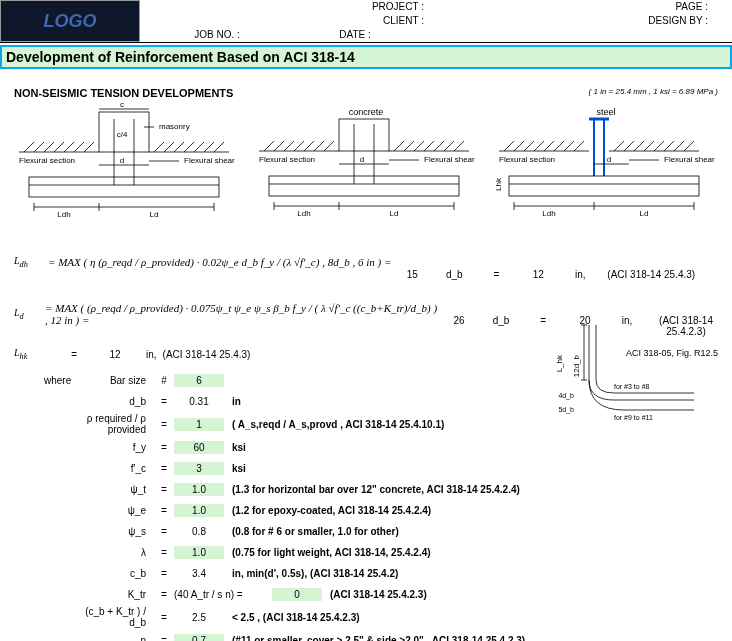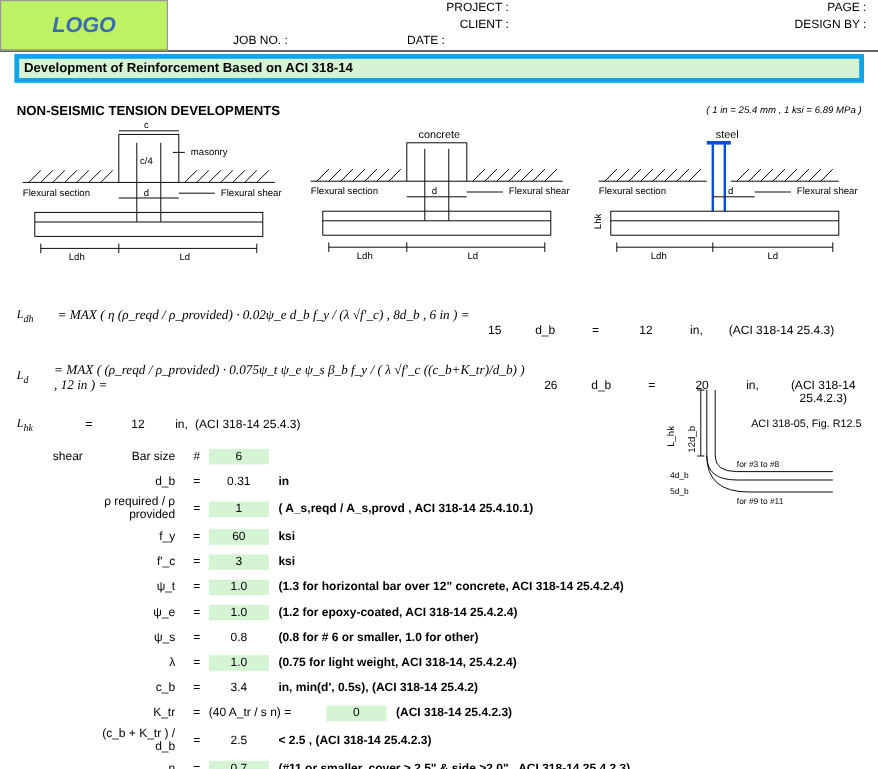--- a/index.html
+++ b/index.html
@@ -1,23 +1,23 @@
 <!DOCTYPE html>
 <html><head>
 <meta charset="utf-8">
 <style>
 * { margin: 0; padding: 0; box-sizing: border-box; }
 body { font-family: Arial, sans-serif; font-size: 10px; background: #fff; color: #000; width: 732px; }
 .header { display: flex; border-bottom: 1px solid #000; }
-.logo-box { width: 140px; background: #bef264; display: flex; align-items: center; justify-content: center; font-size: 18px; font-weight: bold; font-style: italic; color: #3a6ab0; border: 1px solid #999; padding: 6px; }
+.logo-box { width: 140px; background: #0f172a; display: flex; align-items: center; justify-content: center; font-size: 18px; font-weight: bold; font-style: italic; color: #3a6ab0; border: 1px solid #999; padding: 6px; }
 .header-mid { flex: 1; padding: 0 8px; }
 .header-mid div { line-height: 14px; text-align: right; padding-right: 20px; }
-.header-right { width: 280px; text-align: right; padding-right: 10px; }
+.header-right { width: 280px; text-align: right; padding-right: 24px; }
 .header-right div { line-height: 14px; }
-.title-bar { background: #d4f4d4; border: 4px solid #0ea5e9; font-weight: bold; font-size: 11px; padding: 2px 4px; color: #000; margin: 2px 12px; }
+.title-bar { background: #d4f4d4; border: 2px solid #0ea5e9; font-weight: bold; font-size: 14px; padding: 2px 4px; color: #000; margin: 2px 0; }
 .content { padding: 10px 14px; }
 .sec-head { font-weight: bold; font-size: 11px; margin: 6px 0; display: flex; justify-content: space-between; }
 .sec-head .unit { font-size: 8px; font-style: italic; font-weight: normal; }
 .diagrams { display: flex; gap: 16px; margin: 8px 0 20px 0; }
 .diagram { flex: 1; }
 .diagram-label { text-align: center; font-size: 9px; margin-bottom: 2px; }
 .eq-row { display: flex; align-items: center; margin: 10px 0; font-size: 10px; font-style: italic; gap: 6px; }
 .eq-row .lbl { width: 28px; }
 .eq-row .big-eq { font-family: 'Times New Roman', serif; }
 .eq-row .res { display: inline-flex; gap: 12px; font-style: normal; }
@@ -237,21 +237,21 @@
 <div class="eq-row" style="margin-left:0;">
   <span class="lbl big-eq" style="width:44px;"><i>L</i><sub>hk</sub></span>
   <span style="width:20px;text-align:center;">=</span>
   <span style="width:50px;text-align:center;font-style:normal;">12</span>
   <span style="font-style:normal;">in,</span>
   <span style="font-style:normal;">(ACI 318-14 25.4.3)</span>
 </div>
 
 <div class="params">
   <div class="p-row">
-    <span style="width:40px;">shear</span>
+    <span style="width:40px;">where</span>
     <span class="p-lbl" style="width:70px;">Bar size</span>
     <span class="p-eq">#</span>
     <span class="p-val inp">6</span>
     <span class="p-note"></span>
   </div>
   <div id="param-rows">
           <div class="p-row">
             <span style="width:40px;"></span>
             <span class="p-lbl" style="width:70px;">d_b</span>
             <span class="p-eq">=</span>

